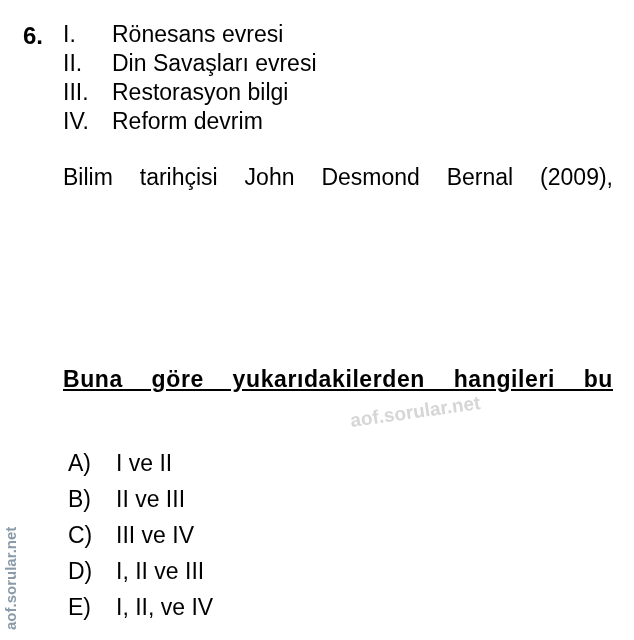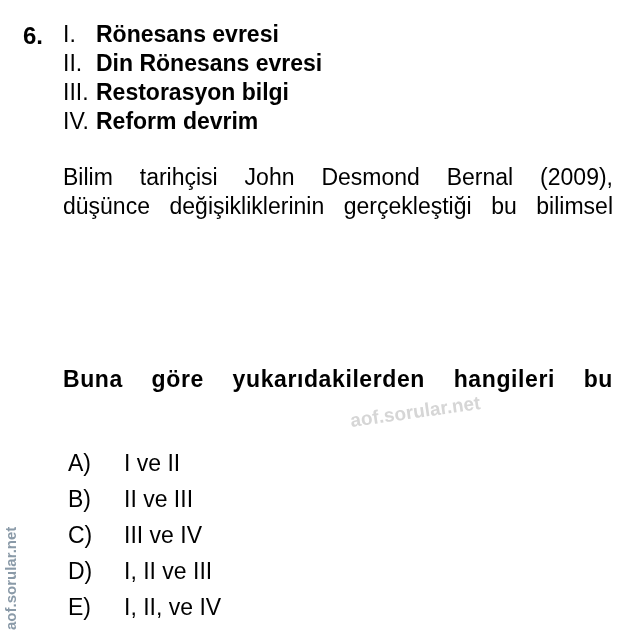--- a/index.html
+++ b/index.html
@@ -34,22 +34,21 @@
       font-size: 23px;
       line-height: 29px;
       white-space: nowrap;
     }
     .item .num {
       position: absolute;
       left: 0;
     }
     .item .txt {
       position: absolute;
-      left: 33px;
-      font-weight: bold;
+      left: 49px;
     }
     .paragraph {
       position: absolute;
       left: 63px;
       top: 163px;
       width: 550px;
       font-size: 23px;
       line-height: 29px;
     }
     .paragraph .line {
@@ -71,20 +70,21 @@
       font-weight: bold;
       line-height: 29px;
       letter-spacing: 0.6px;
     }
     .question .line {
       display: block;
       text-align: justify;
       text-align-last: justify;
       white-space: nowrap;
       height: 29px;
+      text-decoration: underline;
     }
     .question .line.last {
       text-align-last: left;
     }
     .options {
       position: absolute;
       left: 68px;
       top: 445px;
     }
     .option {
@@ -94,21 +94,21 @@
       line-height: 36px;
       white-space: nowrap;
       cursor: pointer;
     }
     .option .letter {
       position: absolute;
       left: 0;
     }
     .option .otext {
       position: absolute;
-      left: 56px;
+      left: 48px;
     }
     .watermark-center {
       position: absolute;
       left: 352px;
       top: 410px;
       font-size: 19px;
       font-weight: bold;
       color: #d6d6d6;
       transform: rotate(-8deg);
       transform-origin: left bottom;
@@ -132,35 +132,34 @@
 
 <div class="q-number">6.</div>
 
 <div class="items">
   <div class="item">
     <span class="num">I.</span>
     <span class="txt">Rönesans evresi</span>
   </div>
   <div class="item">
     <span class="num">II.</span>
-    <span class="txt">Din Rönesans evresi</span>
+    <span class="txt">Din Savaşları evresi</span>
   </div>
   <div class="item">
     <span class="num">III.</span>
     <span class="txt">Restorasyon bilgi</span>
   </div>
   <div class="item">
     <span class="num">IV.</span>
     <span class="txt">Reform devrim</span>
   </div>
 </div>
 
 <div class="paragraph">
   <span class="line">Bilim tarihçisi John Desmond Bernal (2009),</span>
-  <span class="line">düşünce değişikliklerinin gerçekleştiği bu bilimsel</span>
 </div>
 
 <div class="question">
   <span class="line">Buna göre yukarıdakilerden hangileri bu</span>
 </div>
 
 <div class="watermark-center">aof.sorular.net</div>
 
 <div class="options">
   <div class="option">

